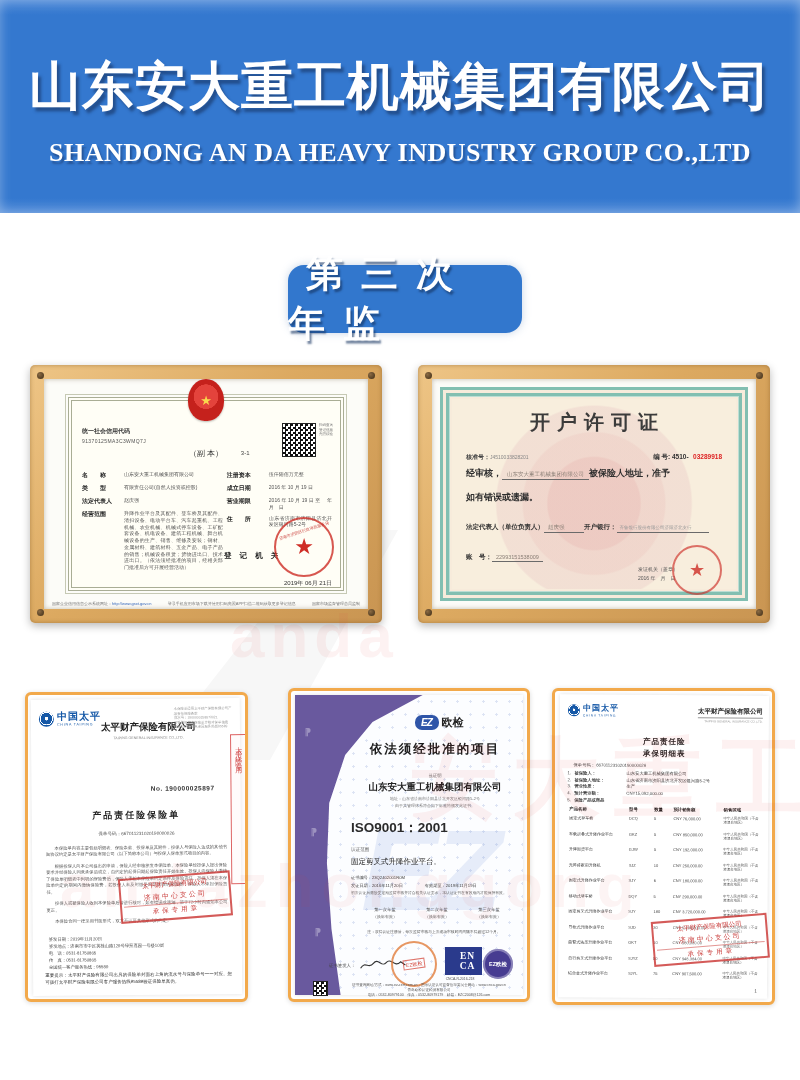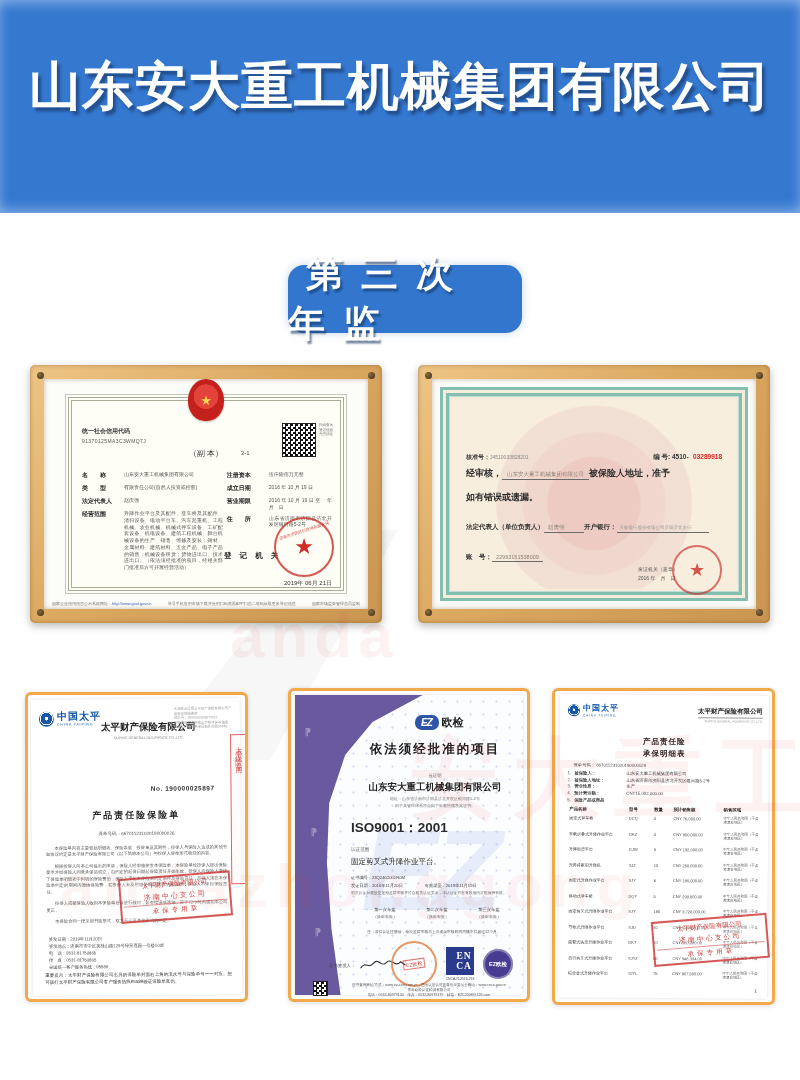--- a/index.html
+++ b/index.html
@@ -166,21 +166,21 @@
   .ez-remark { position:absolute; left:56px; right:8px; top:196px; font-size:3.8px; color:#666; line-height:1.4; }
   .ez-audits { position:absolute; left:64px; right:8px; top:212px; display:flex; justify-content:space-around; text-align:center; }
   .audit-col div { font-size:4.3px; color:#444; }
   .audit-col .audit-sub { font-size:4px; color:#666; margin-top:2px; }
   .ez-audit-note { position:absolute; left:58px; right:8px; top:234px; font-size:3.8px; color:#555; text-align:center; }
   .ez-signer { position:absolute; left:34px; top:262px; font-size:4.4px; color:#444; display:flex; align-items:center; gap:2px; }
   .ez-seal { position:absolute; left:96px; top:246px; width:46px; height:46px; border:2px solid rgba(225,125,60,.8);
     border-radius:50%; display:flex; align-items:center; justify-content:center; }
   .ez-seal-core { font-size:5px; color:#d23b2e; border:1px solid rgba(210,60,45,.7); padding:1px 2px; transform:rotate(-8deg); }
   .enca { position:absolute; left:150px; top:252px; width:30px; text-align:center; }
-  .enca-box { width:28px; height:28px; background:#2a3a8c; color:#fff; font-weight:bold; font-size:9.5px; line-height:1.1;
+  .enca-box { width:37px; height:28px; background:#2a3a8c; color:#fff; font-weight:bold; font-size:9.5px; line-height:1.1;
     display:flex; align-items:center; justify-content:center; flex-direction:column; margin:0 auto;
     font-family:"Liberation Serif", serif; letter-spacing:1px;padding-left:8px; }
   .enca-cap { font-size:3.4px; color:#555; margin-top:2px; }
   .ez-pcircle { position:absolute; left:188px; top:254px; width:30px; height:30px; border-radius:50%; background:#473c91;
     color:#fff; display:flex; align-items:center; justify-content:center; font-size:5.5px; font-weight:bold;
     box-shadow:inset 0 0 0 2px rgba(255,255,255,.35); }
   .ez-qr { left:18px; top:286px; width:15px; height:15px; }
   .ez-footer { position:absolute; left:46px; right:6px; top:288px; text-align:center; }
   .ez-footer div { font-size:3.6px; color:#555; line-height:1.35; }
 
@@ -214,20 +214,21 @@
     clip-path:polygon(0 100%, 45% 0, 62% 0, 30% 100%); }
   .wm-en1 { left:230px; top:600px; font-size:62px; color:rgba(225,75,70,.07); letter-spacing:6px; }
   .wm-cn1 { left:410px; top:720px; font-size:88px; color:rgba(225,60,60,.07); letter-spacing:14px; }
   .wm-en2 { left:60px; top:850px; font-size:62px; color:rgba(225,75,70,.06); letter-spacing:8px; }
 </style>
 </head>
 <body>
 
 <div class="header">
   <div class="header-cn">山东安大重工机械集团有限公司</div>
+  <div class="header-en">SHANDONG AN DA HEAVY INDUSTRY GROUP CO.,LTD</div>
 </div>
 
 <div class="wm-chev"></div>
 
 <div class="section-btn">第三次年监</div>
 
 <div class="frame frame-left">
   <div class="screw tl"></div>
   <div class="screw tr"></div>
   <div class="screw bl"></div>
@@ -309,20 +310,21 @@
 </div>
 
 <div class="frame frame-right">
   <div class="screw tl"></div>
   <div class="screw tr"></div>
   <div class="screw bl"></div>
   <div class="screw br"></div>
   <div class="mat">
     <div class="permit-paper">
       <div class="permit-inner">
+        <div class="permit-title">开户许可证</div>
         <div class="permit-approval">
           <span><span class="pa-label">核准号：</span><span class="pa-value">J4510033828201</span></span>
           <span><span class="pserial-label"></span><span class="pa-label pserial-label2" style="font-size:6.5px;color:#333">编 号: 4510-</span> <span class="pserial">03289918</span></span>
         </div>
         <div class="permit-line1">
           <span class="pbold">经审核，</span>
           <span class="pfill">山东安大重工机械集团有限公司</span>
           <span class="pbold">被保险人地址，准予</span>
         </div>
         <div class="permit-line2 pbold">如有错误或遗漏。</div>

